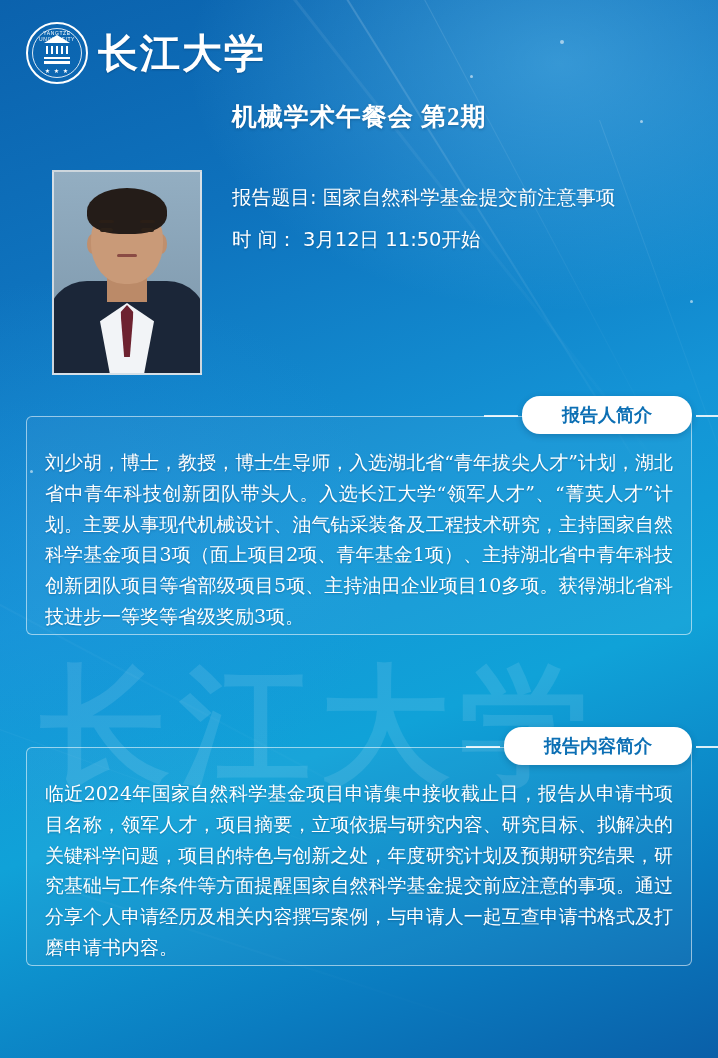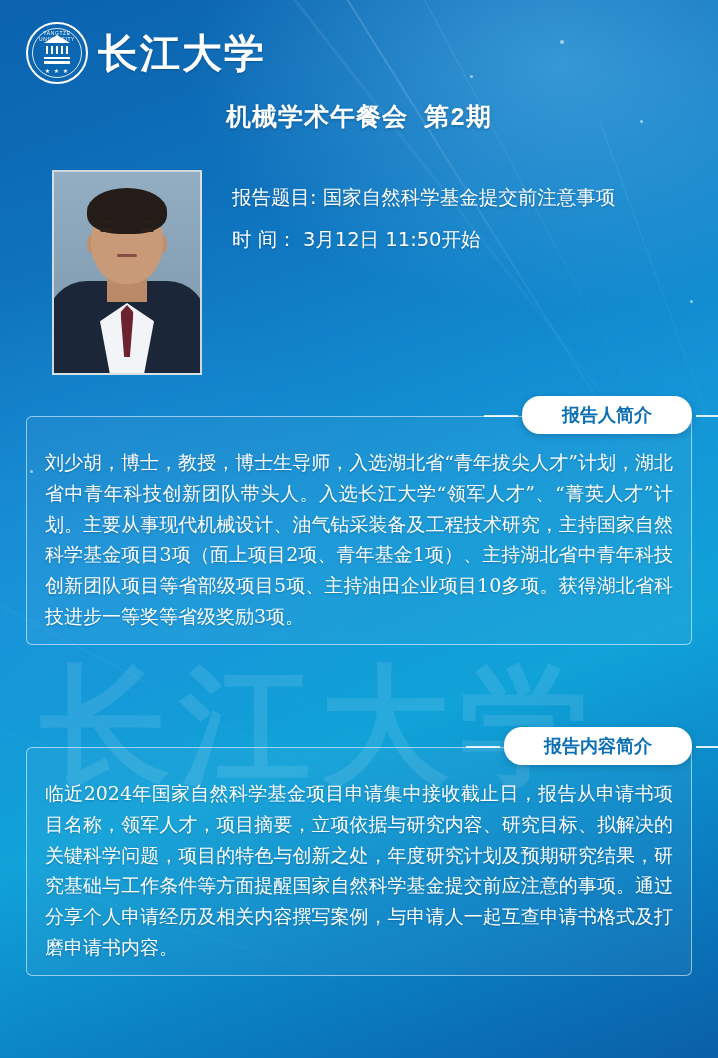--- a/index.html
+++ b/index.html
@@ -91,21 +91,21 @@
     letter-spacing: 2px;
     text-shadow: 0 1px 2px rgba(0,40,80,.35);
   }
 
   
   .main-title {
     position: absolute; left: 0; right: 0; top: 100px;
     text-align: center;
     color: #ffffff; font-weight: bold; font-size: 25px;
     letter-spacing: 1px;
-    font-family: Liberation Mono, monospace;
+    font-family: Liberation Serif, serif;
     text-shadow: 0 1px 3px rgba(0,50,90,.4);
   }
 
   
   .speaker-row {
     position: absolute; left: 52px; top: 170px;
     display: flex; align-items: flex-start; gap: 30px;
   }
   .portrait {
     width: 150px; height: 205px;
@@ -173,21 +173,21 @@
     content:""; position:absolute; top:50%; width:34px; height:2px;
     background:rgba(255,255,255,.85);
   }
   .ribbon::before{ left:-38px; }
   .ribbon::after{ right:-38px; }
 
   .panel {
     margin-top:-18px;
     border:1px solid rgba(255,255,255,0.55);
     border-radius:6px;
-    padding:30px 18px 12px 18px;
+    padding:30px 18px 2px 18px;
     background: rgba(255,255,255,0.04);
   }
   .panel p {
     color:#ffffff; font-size:19px; line-height:1.62;
     text-align: justify;
     font-family:"DejaVu Serif","Liberation Serif",serif;
     text-shadow:0 1px 2px rgba(0,40,80,.3);
     text-indent: 0;
   }
 

